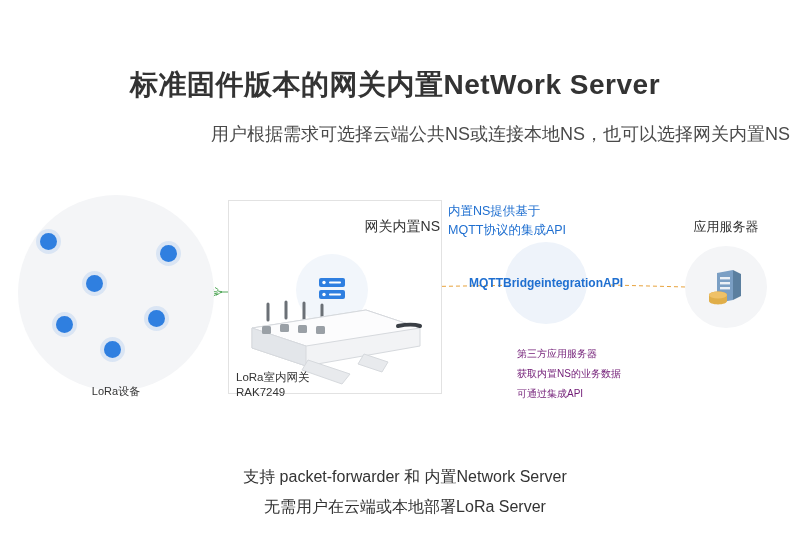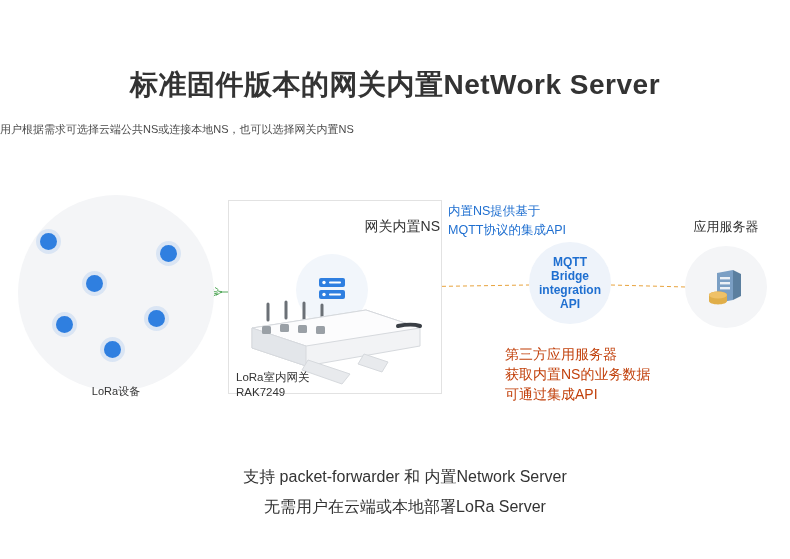--- a/index.html
+++ b/index.html
@@ -32,22 +32,22 @@
     font-weight: bold;
     color: #333333;
     letter-spacing: 0.5px;
     white-space: nowrap;
   }
   .subtitle {
     position: absolute;
     top: 122px;
     left: 0;
     width: 790px;
-    text-align: left;
-    font-size: 11px;
+    text-align: right;
+    font-size: 18px;
     color: #4a4a4a;
     white-space: nowrap;
   }
 
   
   .diagram {
     position: absolute;
     top: 180px;
     left: 0;
     width: 790px;
@@ -138,28 +138,28 @@
     position: absolute;
     left: 246px;
     top: 118px;
     width: 180px;
     height: 92px;
   }
 
   
   .mqtt-bubble {
     position: absolute;
-    left: 529px;
+    left: 505px;
     top: 62px;
     width: 82px;
     height: 82px;
     border-radius: 50%;
     background: #eef3fa;
     display: flex;
-    flex-direction: column;
+    flex-direction: row;
     align-items: center;
     justify-content: center;
     line-height: 14px;
   }
   .mqtt-bubble span {
     font-size: 12px;
     font-weight: bold;
     color: #1f6fd0;
     white-space: nowrap;
   }
@@ -167,25 +167,25 @@
   .note-top {
     position: absolute;
     left: 448px;
     top: 22px;
     font-size: 12.5px;
     line-height: 19px;
     color: #1f6fd0;
   }
   .note-bottom {
     position: absolute;
-    left: 505px;
+    left: 517px;
     top: 164px;
-    font-size: 14px;
+    font-size: 10px;
     line-height: 20px;
-    color: #c2410c;
+    color: #701a75;
   }
 
   
   .app-circle {
     position: absolute;
     left: 685px;
     top: 66px;
     width: 82px;
     height: 82px;
     border-radius: 50%;

